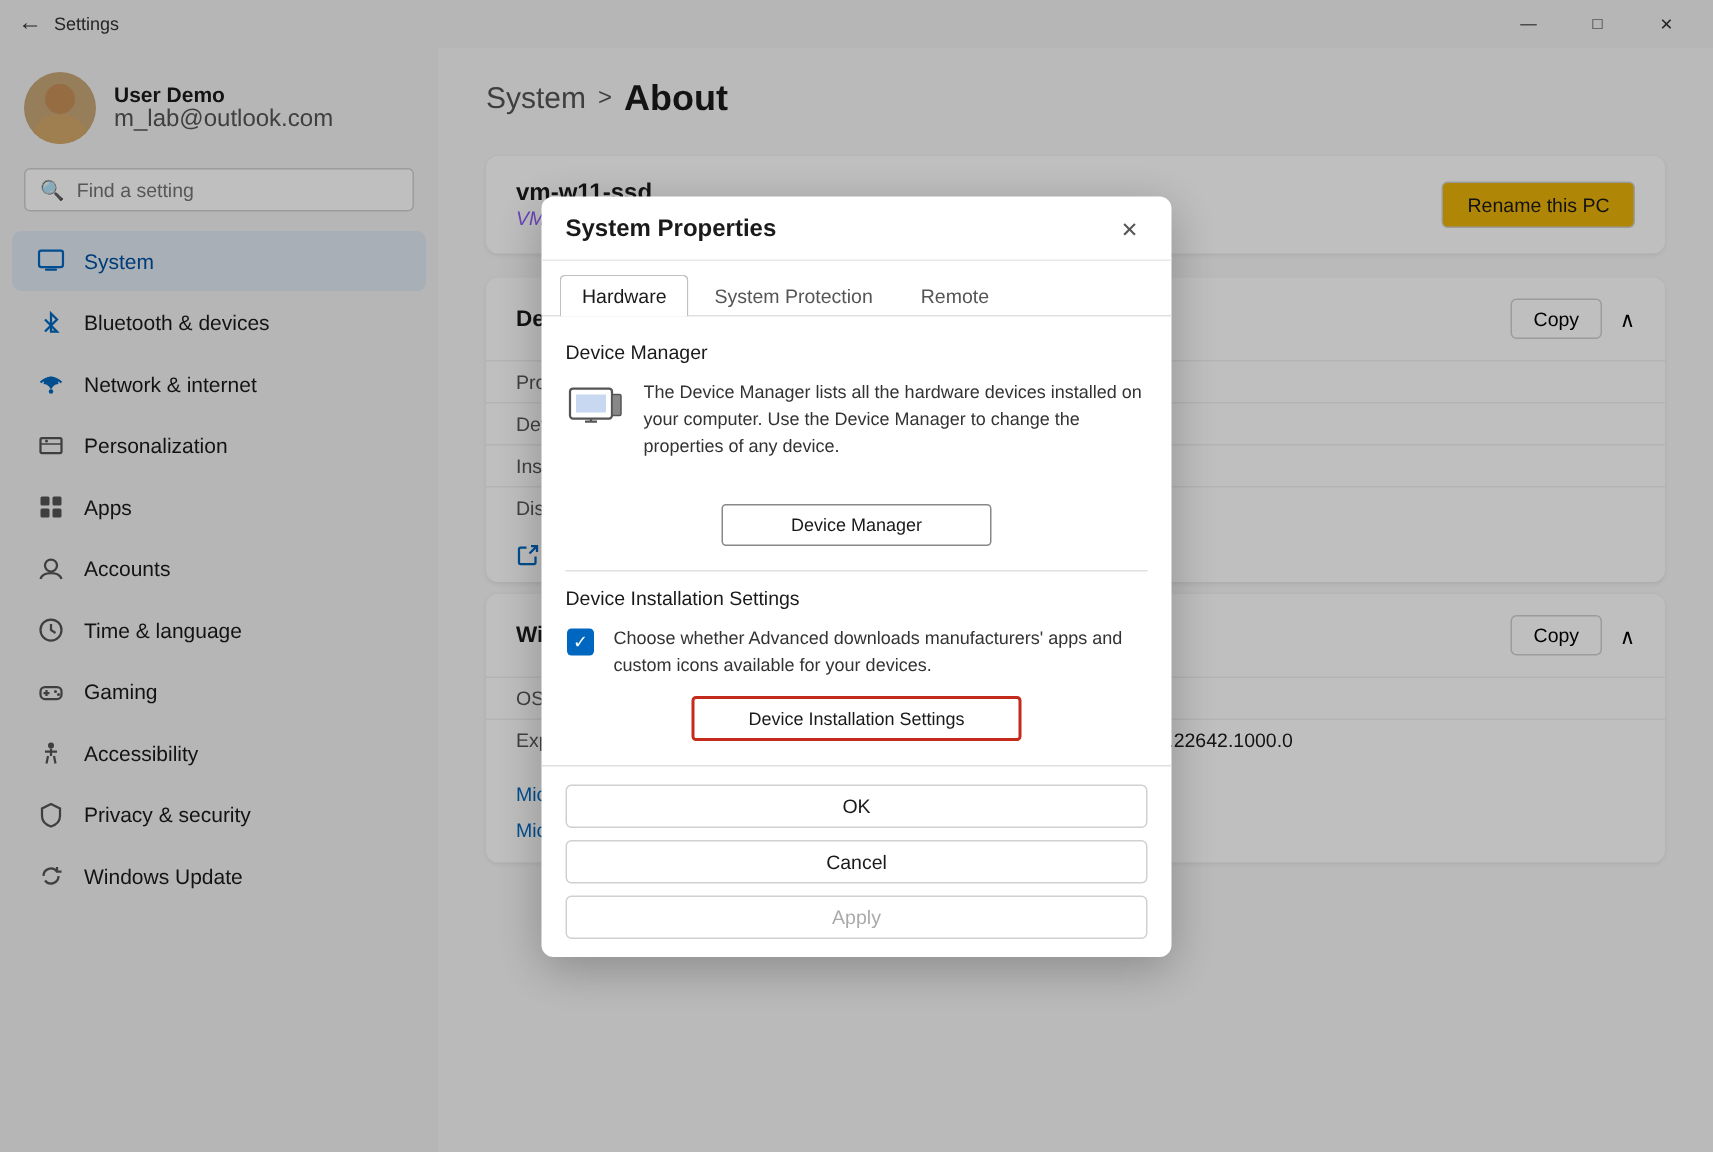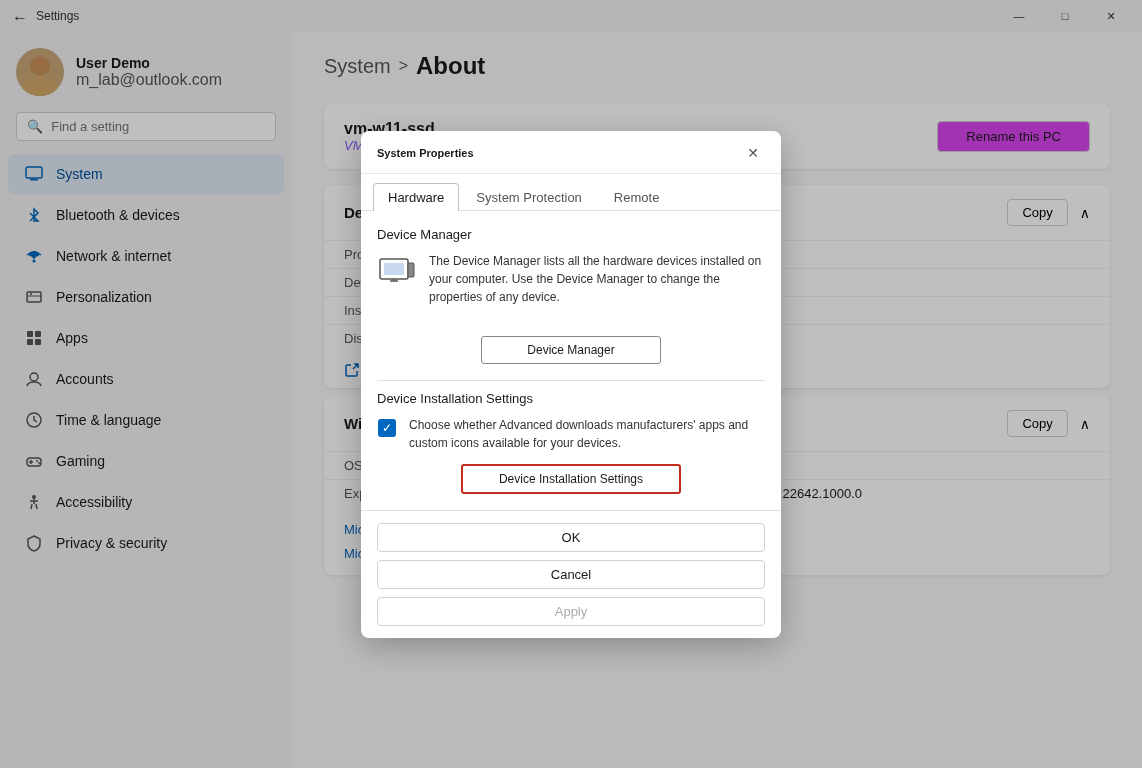--- a/index.html
+++ b/index.html
@@ -180,24 +180,24 @@
       display: flex;
       align-items: center;
       justify-content: space-between;
       margin-bottom: 16px;
       box-shadow: 0 1px 3px rgba(0,0,0,0.08);
     }
     .pc-name-info { display: flex; flex-direction: column; }
     .pc-name { font-size: 16px; font-weight: 600; color: #1a1a1a; }
     .pc-type { font-size: 13px; color: #8b5cf6; font-style: italic; }
     .rename-btn {
-      background: #d946ef;
+      background: #eab308;
       border: 1px solid #d0d0d0;
       border-radius: 4px;
-      padding: 7px 28px;
+      padding: 7px 16px;
       cursor: pointer;
       font-size: 13px;
       color: #1a1a1a;
     }
 
     
     .spec-card {
       background: white;
       border-radius: 8px;
       margin-bottom: 8px;
@@ -276,21 +276,21 @@
     }
 
     .modal-title-bar {
       display: flex;
       align-items: center;
       justify-content: space-between;
       padding: 10px 16px 8px 16px;
       border-bottom: 1px solid #e8e8e8;
     }
     .modal-title {
-      font-size: 11px;
+      font-size: 16px;
       font-weight: 600;
       color: #1a1a1a;
     }
     .modal-close-btn {
       width: 24px;
       height: 24px;
       display: flex;
       align-items: center;
       justify-content: center;
       cursor: pointer;
@@ -583,20 +583,30 @@
 
       <div class="nav-item">
         <div class="nav-icon">
           <svg width="18" height="18" viewBox="0 0 18 18">
               <path d="M9 2 L15 5 L15 10 Q15 15 9 17 Q3 15 3 10 L3 5 Z" fill="none" stroke="#555" stroke-width="1.5"></path>
             </svg>
         </div>
         <span>Privacy &amp; security</span>
       </div>
 
+      <div class="nav-item">
+        <div class="nav-icon">
+          <svg width="18" height="18" viewBox="0 0 18 18">
+              <path d="M4 9 a5 5 0 0 1 9-3" fill="none" stroke="#555" stroke-width="1.5"></path>
+              <path d="M14 9 a5 5 0 0 1-9 3" fill="none" stroke="#555" stroke-width="1.5"></path>
+              <path d="M13 3 l0 3 l3 0" fill="none" stroke="#555" stroke-width="1.5"></path>
+            </svg>
+        </div>
+        <span>Windows Update</span>
+      </div>
     </nav>
   </div>
 
   <div class="content">
     <div class="page-header">
       <span class="breadcrumb-system">System</span>
       <span class="breadcrumb-arrow">&gt;</span>
       <span class="breadcrumb-about">About</span>
     </div>
 

